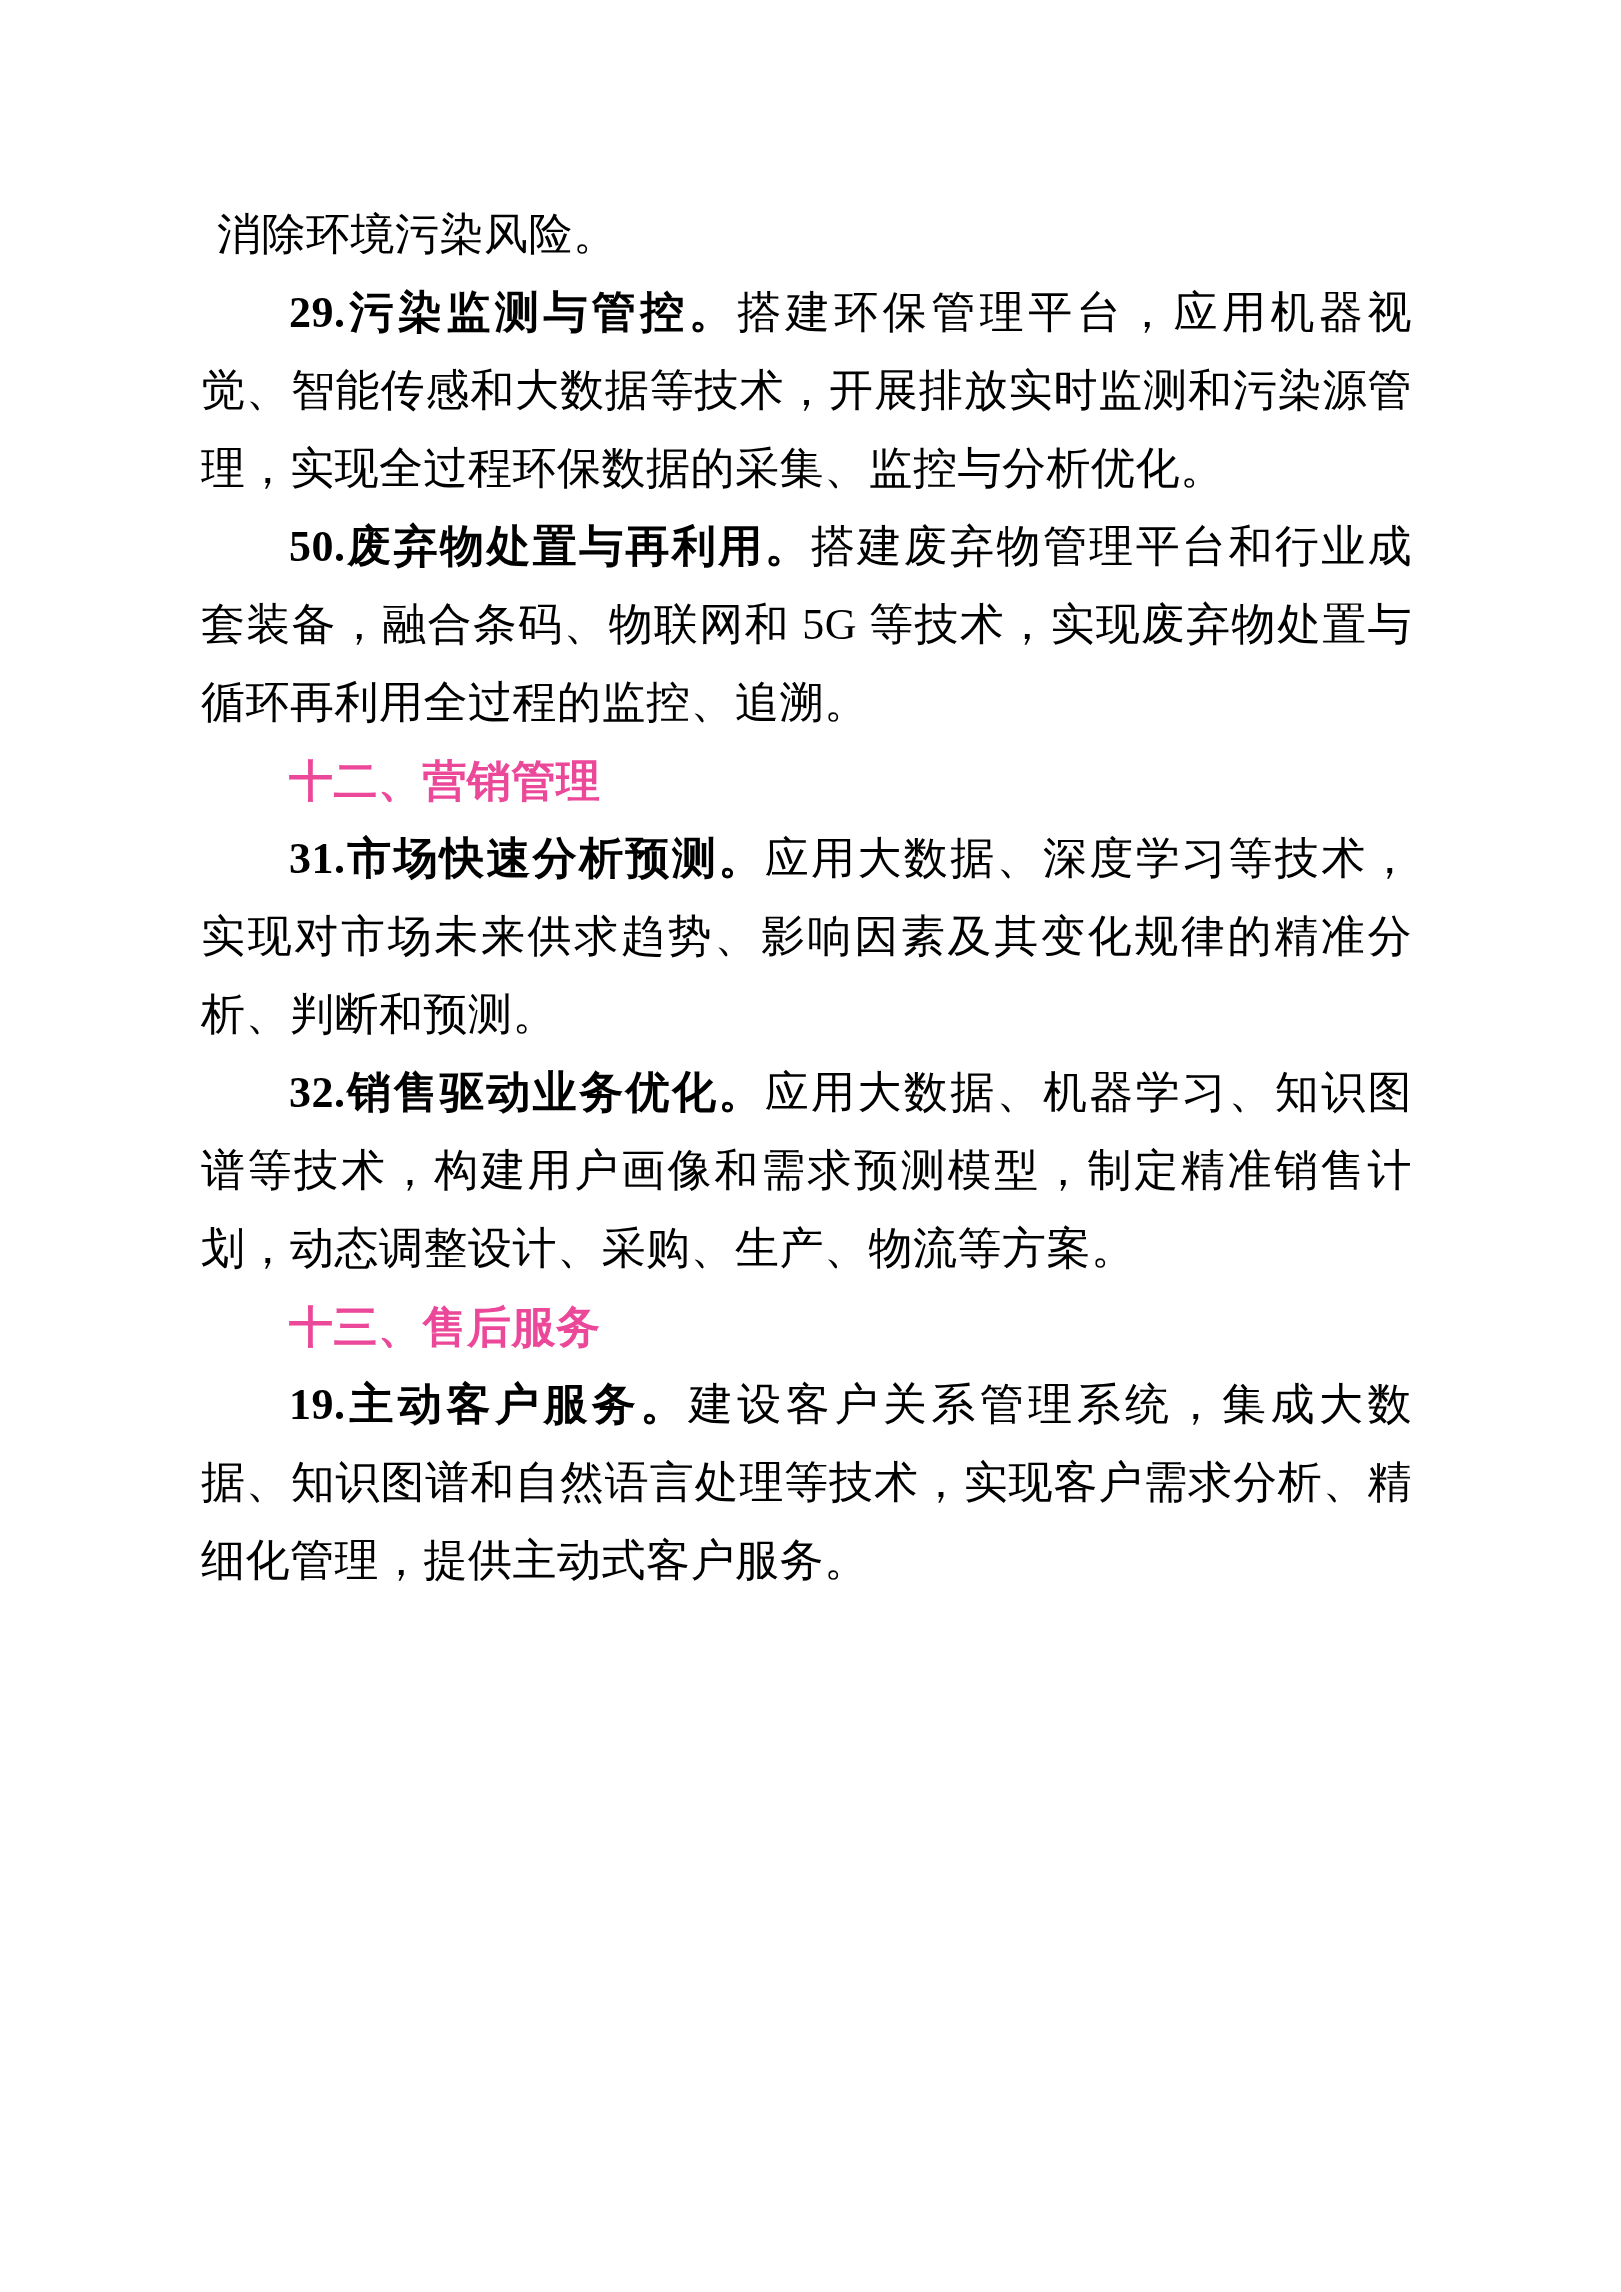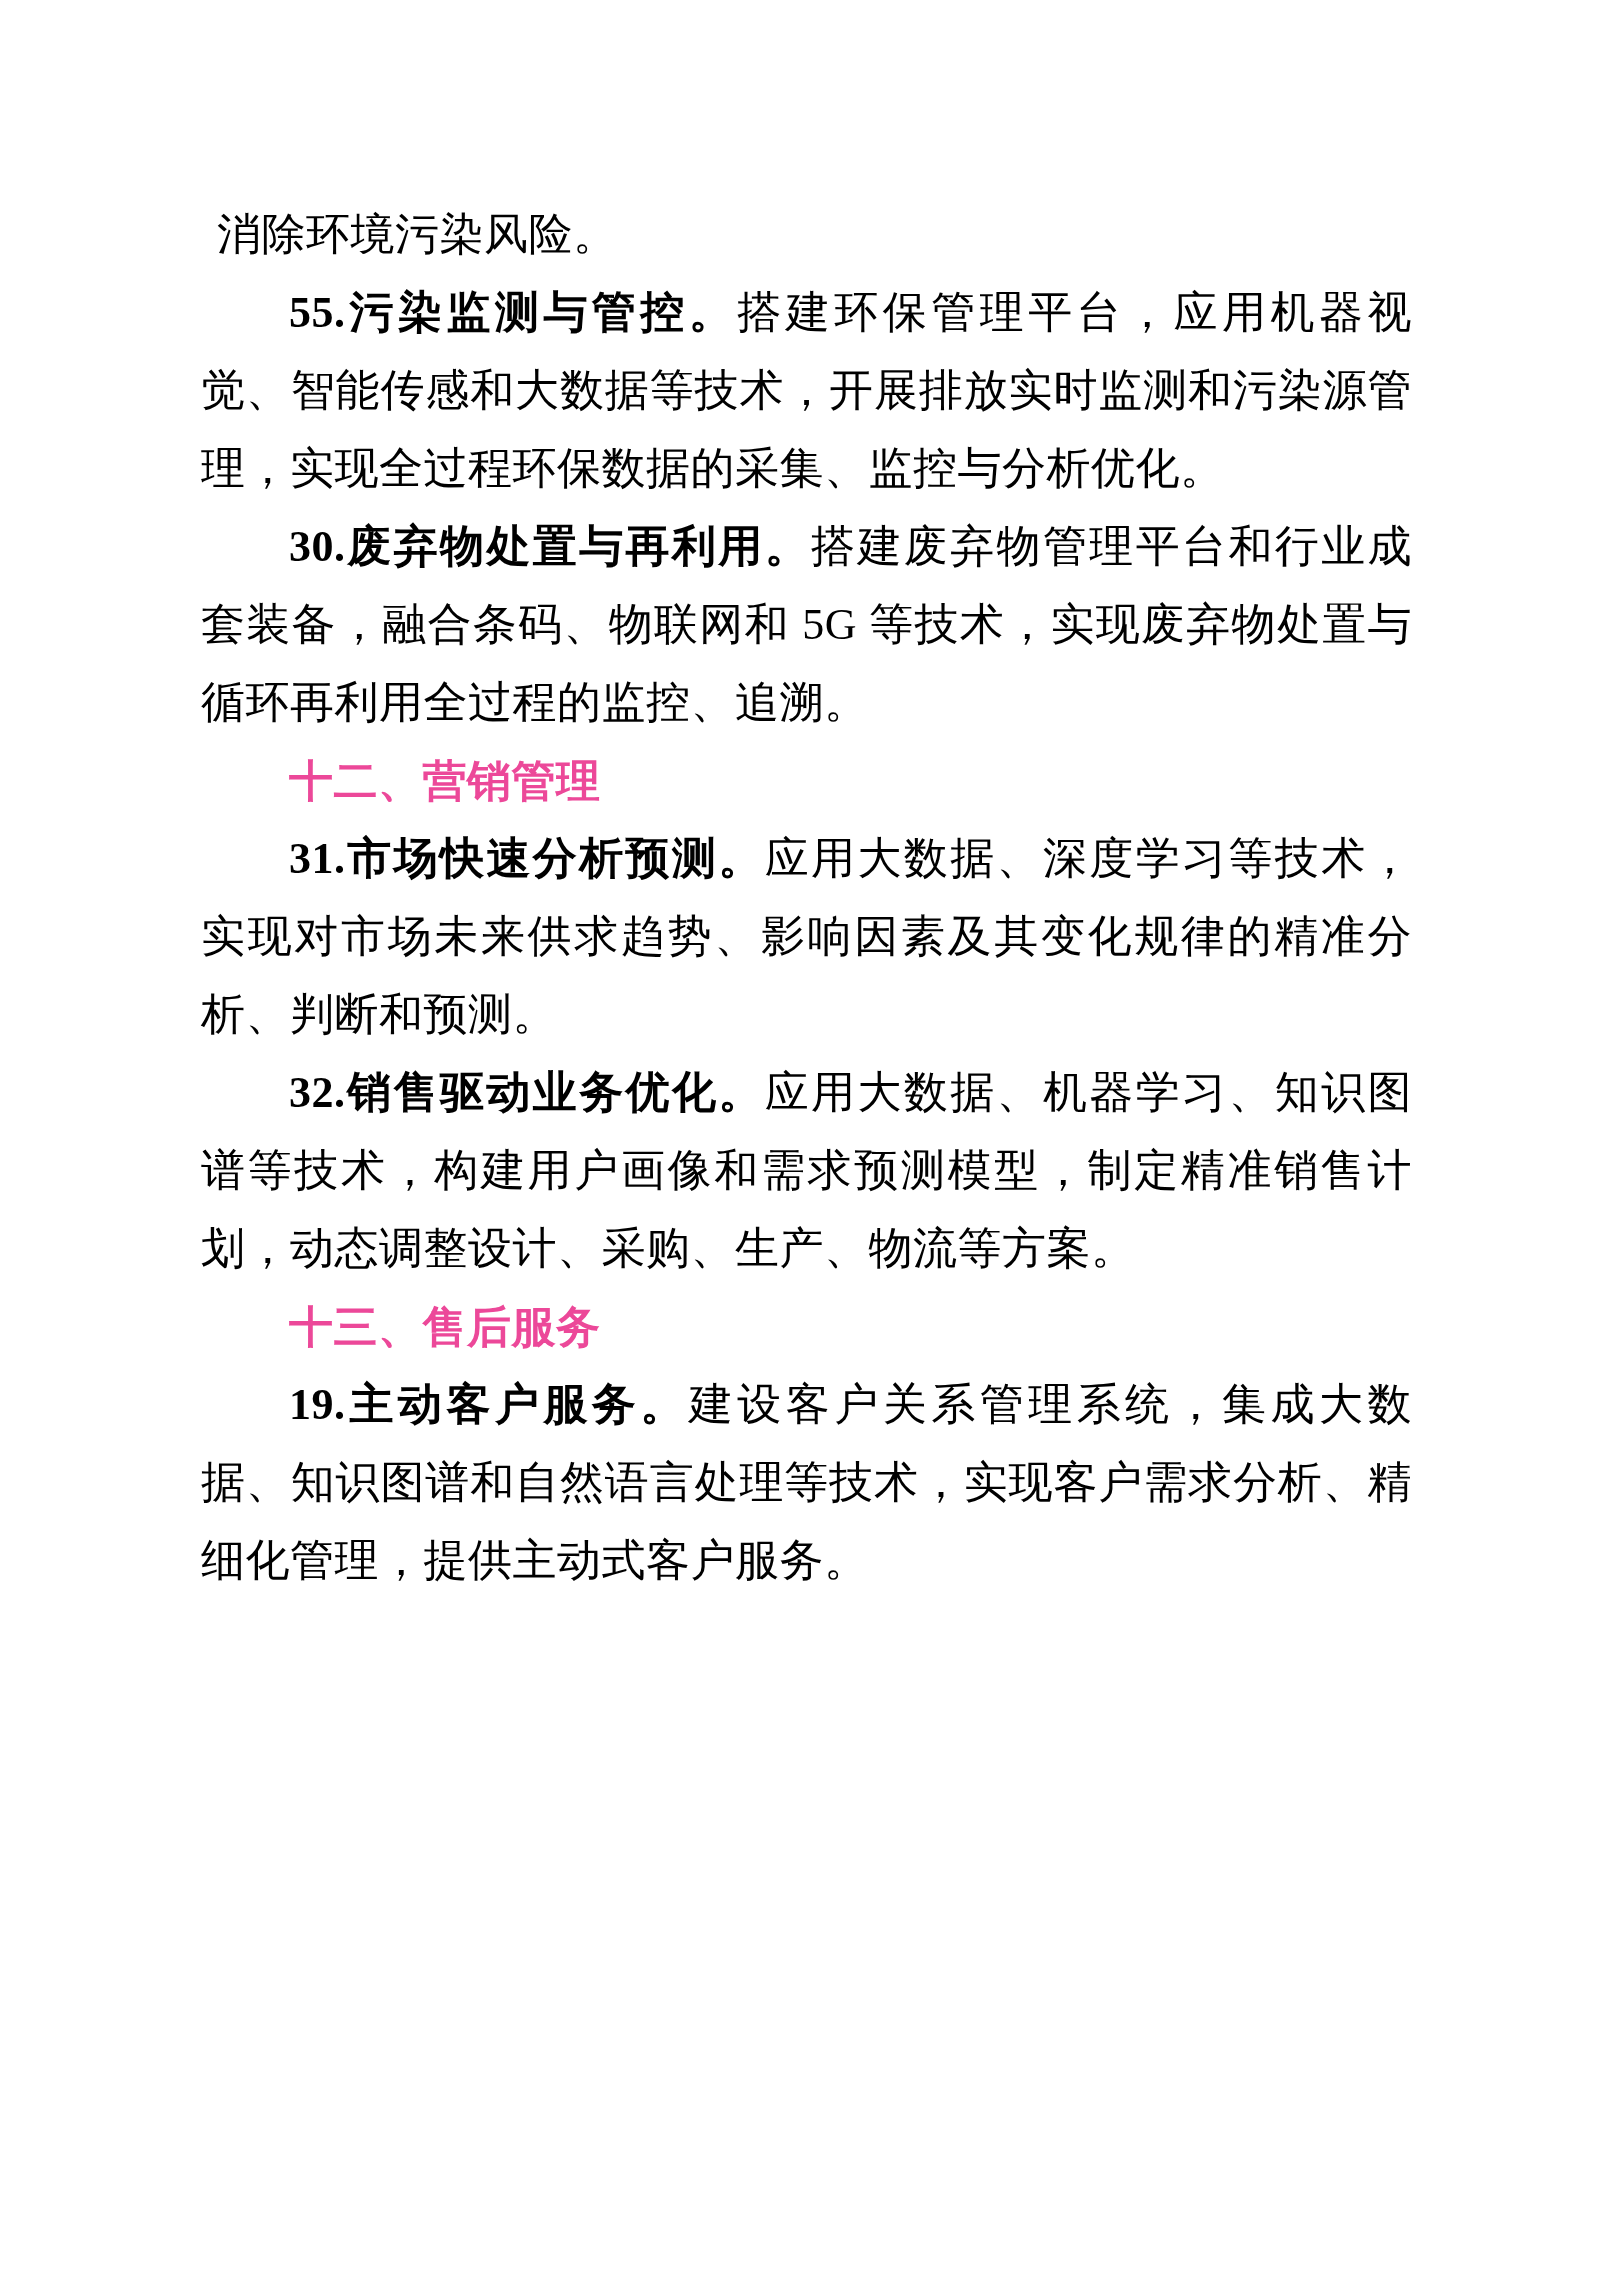--- a/index.html
+++ b/index.html
@@ -50,23 +50,23 @@
     color: #ec4899;
   }
 </style>
 </head>
 <body>
 
 <div class="doc">
 
   <p class="para noindent">消除环境污染风险。</p>
 
-  <p class="para indent"><span class="lead">55.污染监测与管控。</span><span>搭建环保管理平台，应用机器视觉、智能传感和大数据等技术，开展排放实时监测和污染源管理，实现全过程环保数据的采集、监控与分析优化。</span></p>
+  <p class="para indent"><span class="lead">29.污染监测与管控。</span><span>搭建环保管理平台，应用机器视觉、智能传感和大数据等技术，开展排放实时监测和污染源管理，实现全过程环保数据的采集、监控与分析优化。</span></p>
 
-  <p class="para indent"><span class="lead">30.废弃物处置与再利用。</span><span>搭建废弃物管理平台和行业成套装备，融合条码、物联网和 5G 等技术，实现废弃物处置与循环再利用全过程的监控、追溯。</span></p>
+  <p class="para indent"><span class="lead">50.废弃物处置与再利用。</span><span>搭建废弃物管理平台和行业成套装备，融合条码、物联网和 5G 等技术，实现废弃物处置与循环再利用全过程的监控、追溯。</span></p>
 
   <p class="heading">十二、营销管理</p>
 
 
   <p class="para indent"><span class="lead">31.市场快速分析预测。</span><span>应用大数据、深度学习等技术，实现对市场未来供求趋势、影响因素及其变化规律的精准分析、判断和预测。</span></p>
 
   <p class="para indent"><span class="lead">32.销售驱动业务优化。</span><span>应用大数据、机器学习、知识图谱等技术，构建用户画像和需求预测模型，制定精准销售计划，动态调整设计、采购、生产、物流等方案。</span></p>
 
   <p class="heading">十三、售后服务</p>
 

